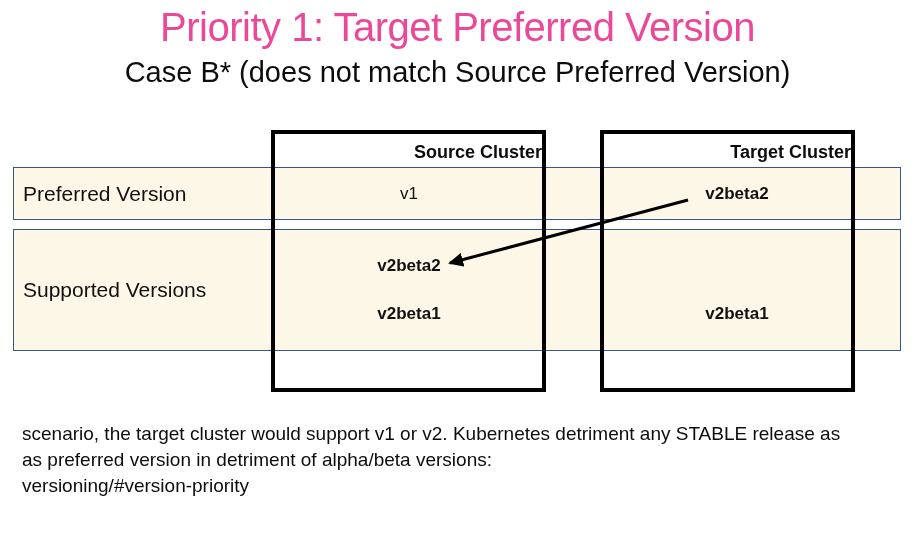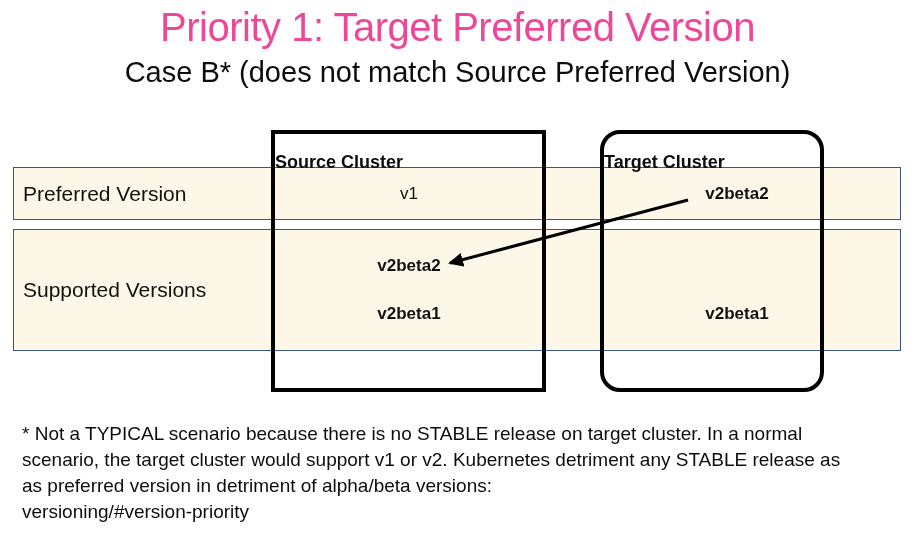--- a/index.html
+++ b/index.html
@@ -69,24 +69,24 @@
   .col-target { left: 601px; width: 272px; }
   .cluster-box {
     position: absolute;
     top: 130px;
     height: 262px;
     border: 4px solid var(--box-border, #000);
     box-sizing: border-box;
     background: transparent;
   }
   .cluster-box.source { left: 271px; width: 275px; }
-  .cluster-box.target { left: 600px; width: 224px; border-radius: 20px; }
+  .cluster-box.target { left: 600px; width: 255px; }
   .cluster-header {
-    margin-top: 18px;
-    text-align: left;
+    margin-top: 8px;
+    text-align: right;
     font-size: 18px;
     font-weight: 700;
     color: #0d0d0d;
   }
   .arrow-layer {
     position: absolute;
     left: 0; top: 0;
     pointer-events: none;
   }
   .footnote {
@@ -130,19 +130,18 @@
   <svg class="arrow-layer" width="915" height="547" viewBox="0 0 915 547">
     <defs>
       <marker id="ah" markerUnits="userSpaceOnUse" markerWidth="16" markerHeight="14" refX="13" refY="7" orient="auto">
         <path d="M0,0 L15,7 L0,14 z" fill="#000"></path>
       </marker>
     </defs>
     <line x1="688" y1="200" x2="450" y2="263" stroke="#000" stroke-width="3" marker-end="url(#ah)"></line>
   </svg>
 
   <div class="footnote">
-    <div>* Not a TYPICAL scenario because there is no STABLE release on target cluster. In a normal</div>
     <div>scenario, the target cluster would support v1 or v2. Kubernetes detriment any STABLE release as</div>
     <div>as preferred version in detriment of alpha/beta versions:</div>
     <div>versioning/#version-priority</div>
   </div>
 
 </div>
 
 </body></html>

